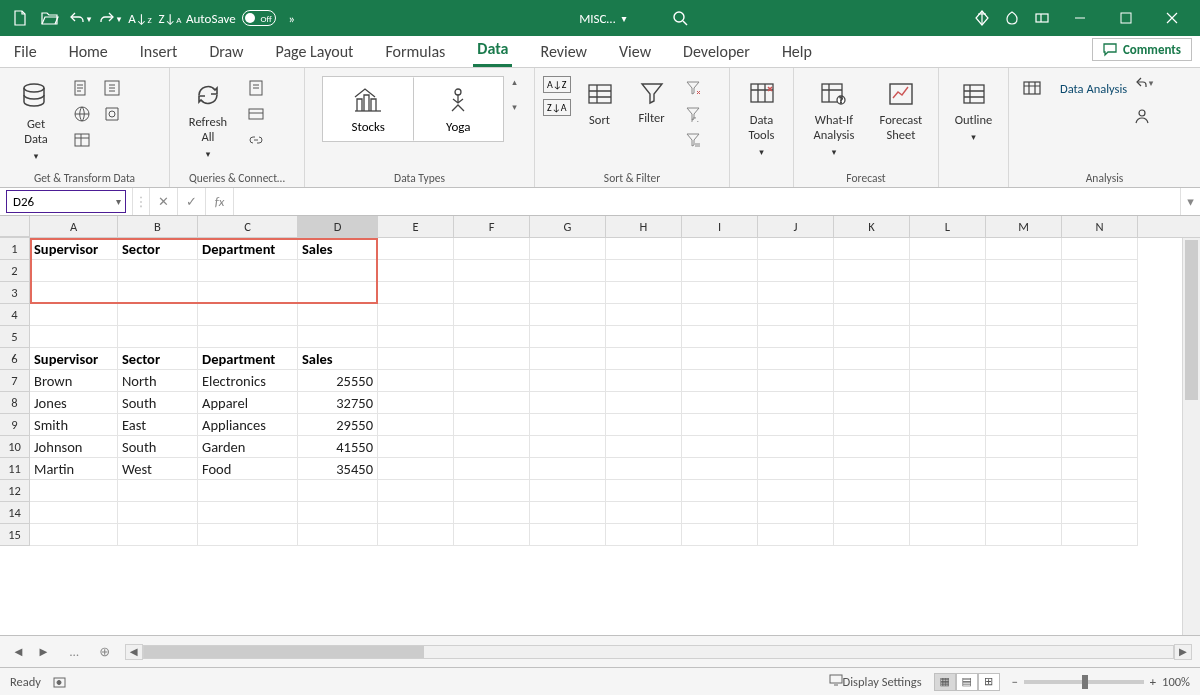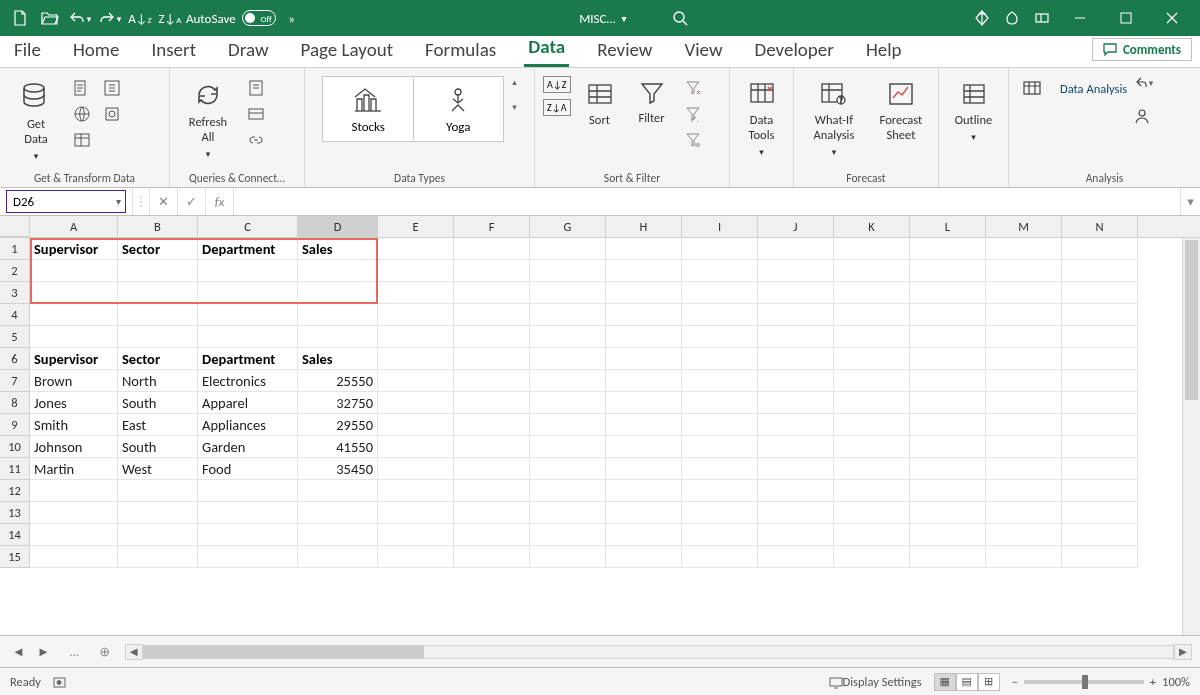--- a/index.html
+++ b/index.html
@@ -13,21 +13,21 @@
   .autosave { display:flex; align-items:center; gap:6px; font-size:13px; }
   .toggle { width: 34px; height: 16px; border: 1px solid #fff; border-radius: 10px; position: relative; display:flex; align-items:center; }
   .toggle-knob { width: 10px; height: 10px; background:#fff; border-radius:50%; margin-left:2px; }
   .filename-box { display:flex; align-items:center; gap:6px; cursor:pointer; padding: 0 6px;}
   .search-area { display:flex; align-items:center; justify-content:center; width: 40px; color:#fff;}
   .titlebar .right { display:flex; gap:2px; align-items:center; margin-left:auto; }
   .win-btn { width: 44px; height: 36px; display:flex; align-items:center; justify-content:center; cursor:pointer; color:#fff; }
 
   
   .ribbon-tabs { height: 32px; background:#fff; border-bottom: 1px solid #d0d0d0; display:flex; align-items:flex-end; padding-left: 10px; gap: 24px; position: relative; }
-  .ribbon-tab { font-size: 19px; padding: 6px 4px; cursor:pointer; color:#444; }
+  .ribbon-tab { font-size: 16px; padding: 6px 4px; cursor:pointer; color:#444; }
   .ribbon-tab.active { color:#1a7a4c; font-weight:600; border-bottom: 3px solid #1a7a4c; }
   .ribbon-right { position:absolute; right:8px; top:2px; display:flex; align-items:center; gap:8px;flex-direction:column; }
   .comments-btn { border:1px solid #c0c0c0; background:#fff; padding: 3px 10px; display:flex; align-items:center; gap:6px; color:#1a7a4c; font-weight:600; cursor:pointer; }
   .share-btn { width:26px; height:26px; display:flex; align-items:center; justify-content:center; cursor:pointer; }
 
   
   .ribbon { height: 120px; background:#f5f5f5; border-bottom:1px solid #c0c0c0; display:flex; }
   .group { border-right:1px solid #d8d8d8; padding:4px 8px 2px 8px; display:flex; flex-direction:column; justify-content:flex-start; min-width: 60px; position:relative;}
   .group-label { font-size:11.5px; color:#555; text-align:center; padding-top:2px; margin-top:auto; }
   .group-content { display:flex; align-items:flex-start; gap: 6px; flex: 1; padding-top: 4px;}
@@ -689,37 +689,20 @@
         <div class="cell"></div>
         <div class="cell"></div>
         <div class="cell"></div>
         <div class="cell"></div>
         <div class="cell"></div>
         <div class="cell"></div>
         <div class="cell"></div>
         <div class="cell"></div>
       </div>
     <div class="row">
-        <div class="row-hdr">13</div>
-        <div class="cell wide"></div>
-        <div class="cell wideB"></div>
-        <div class="cell wideC"></div>
-        <div class="cell wideB"></div>
-        <div class="cell"></div>
-        <div class="cell"></div>
-        <div class="cell"></div>
-        <div class="cell"></div>
-        <div class="cell"></div>
-        <div class="cell"></div>
-        <div class="cell"></div>
-        <div class="cell"></div>
-        <div class="cell"></div>
-        <div class="cell"></div>
-      </div>
-    <div class="row">
         <div class="row-hdr">14</div>
         <div class="cell wide"></div>
         <div class="cell wideB"></div>
         <div class="cell wideC"></div>
         <div class="cell wideB"></div>
         <div class="cell"></div>
         <div class="cell"></div>
         <div class="cell"></div>
         <div class="cell"></div>
         <div class="cell"></div>
@@ -772,21 +755,21 @@
 
 <div class="status-bar">
   <span>Ready</span>
   <span style="margin-left:12px">
     <svg width="16" height="14" viewBox="0 0 16 14" fill="none" stroke="#666" stroke-width="1">
         <rect x="1" y="3" width="11" height="9"></rect>
         <circle cx="6" cy="7.5" r="2" fill="#666"></circle>
       </svg>
   </span>
   <div class="right">
-    <span style="display:flex;align-items:flex-end;cursor:pointer">
+    <span style="display:flex;align-items:flex-start;cursor:pointer">
       <svg width="14" height="12" viewBox="0 0 14 12" fill="none" stroke="#666" stroke-width="1">
           <rect x="1" y="1" width="12" height="8"></rect>
           <path d="M5 11h4"></path>
         </svg>
       <span>Display Settings</span>
     </span>
     <div style="display:flex;gap:0">
       <div class="view-btn active">▦</div>
       <div class="view-btn">▤</div>
       <div class="view-btn">⊞</div>

